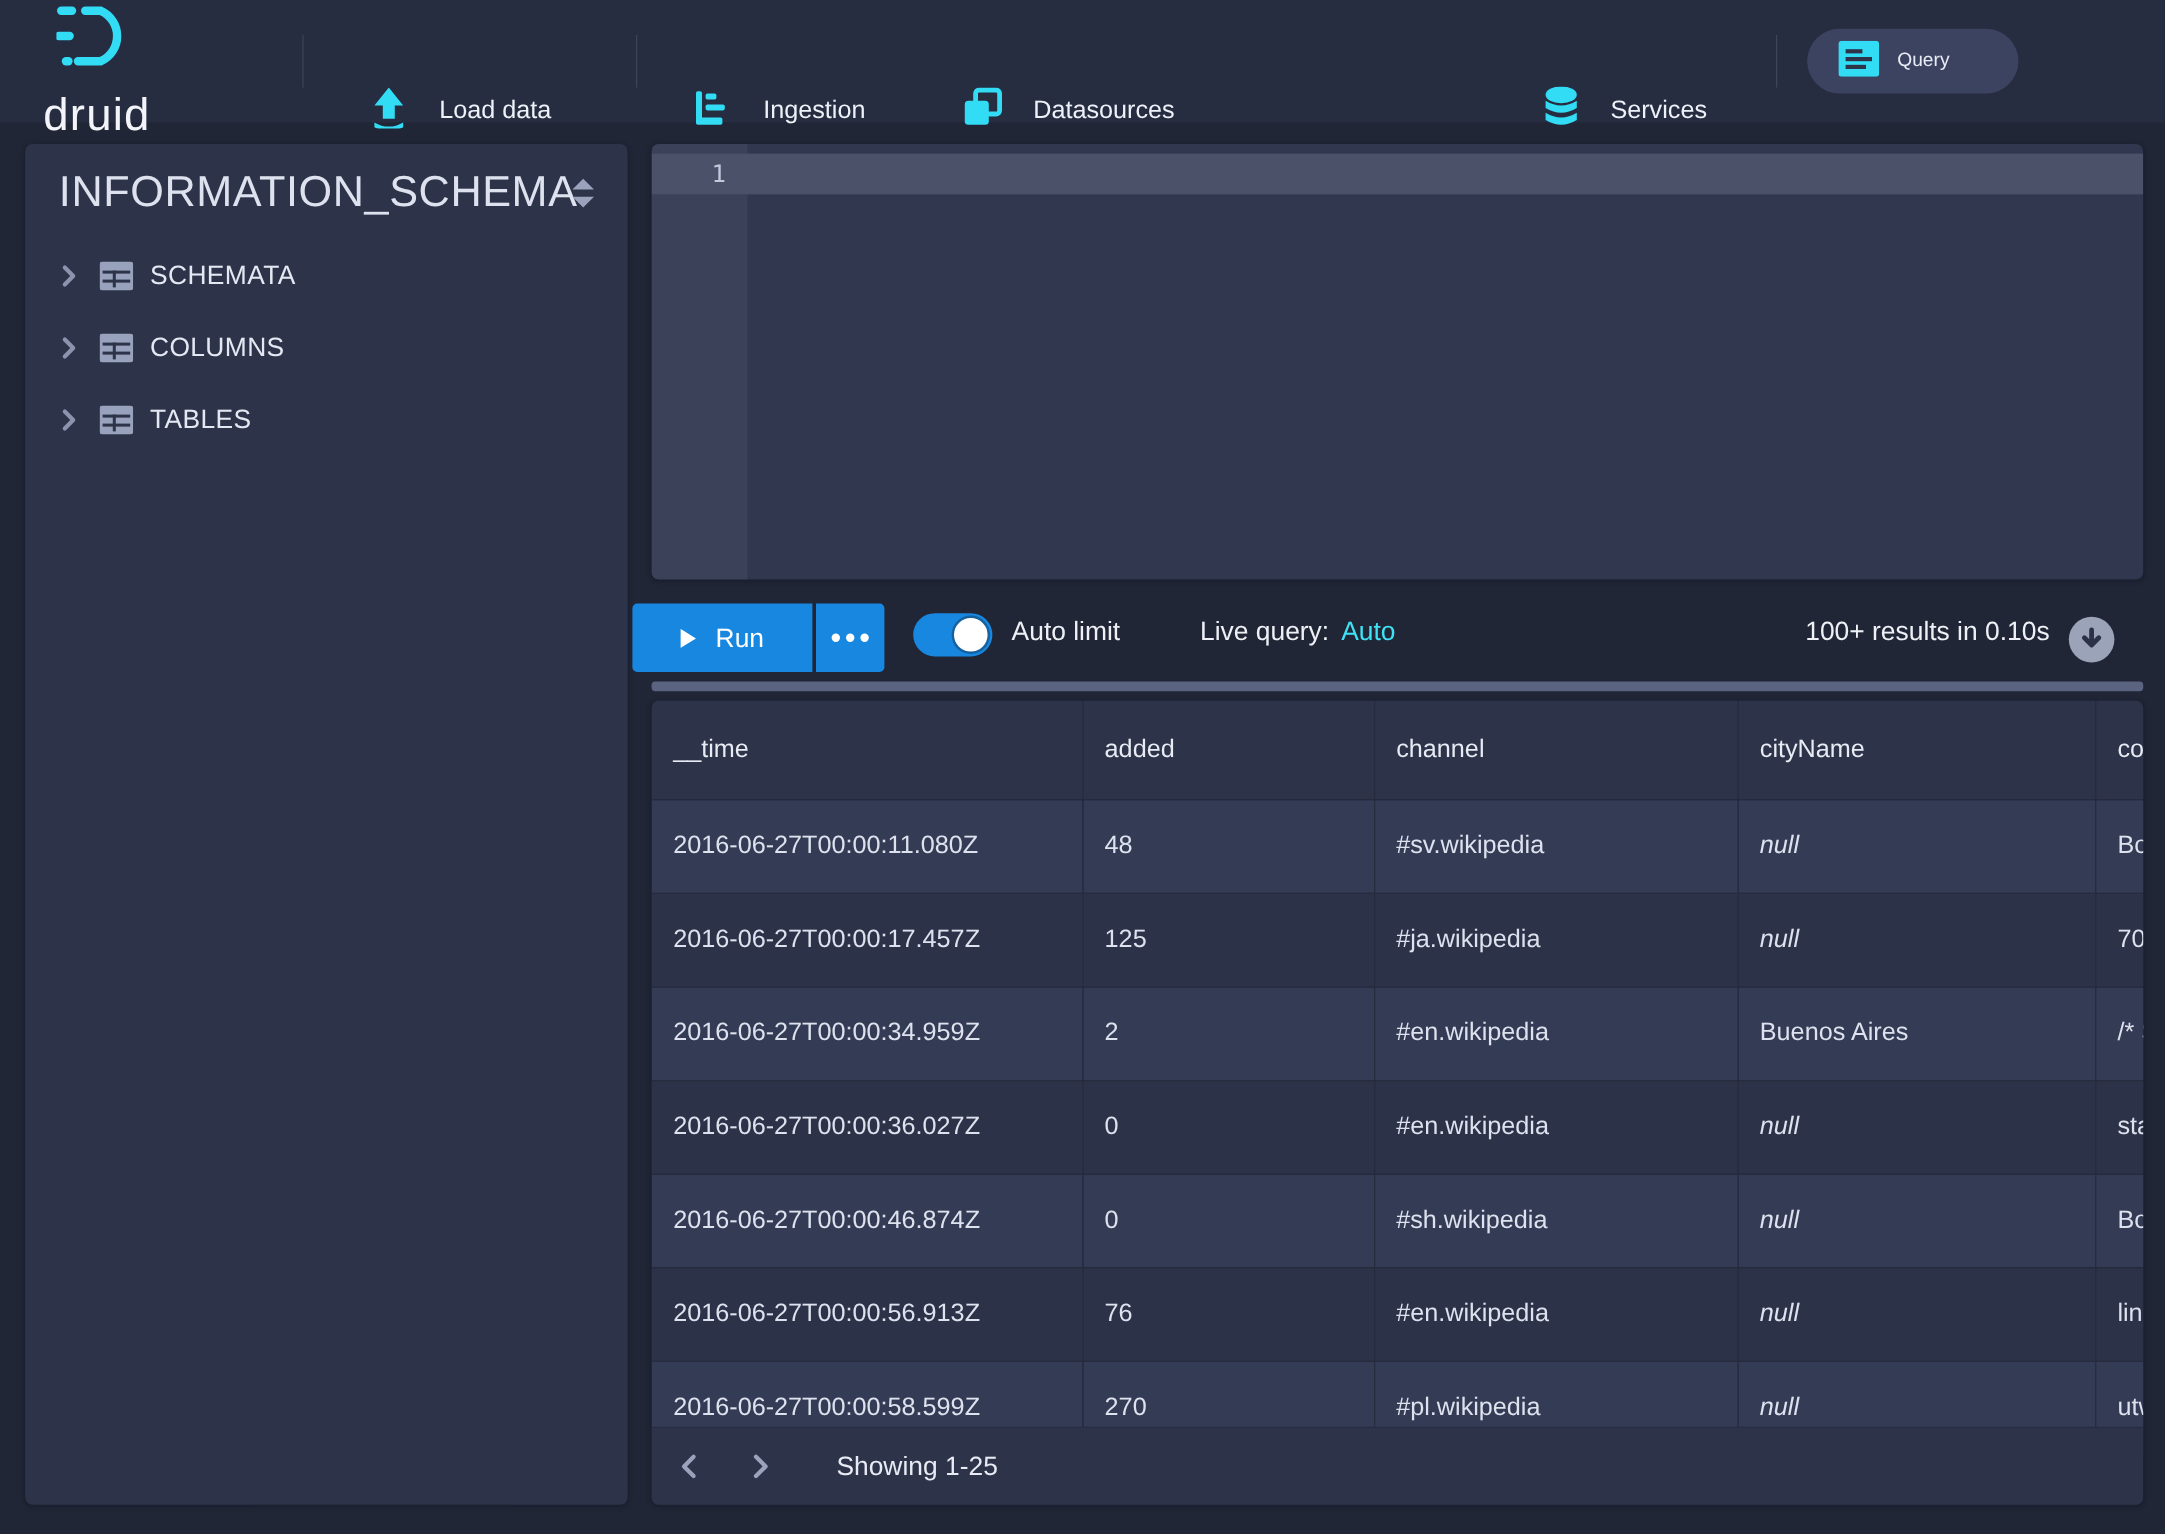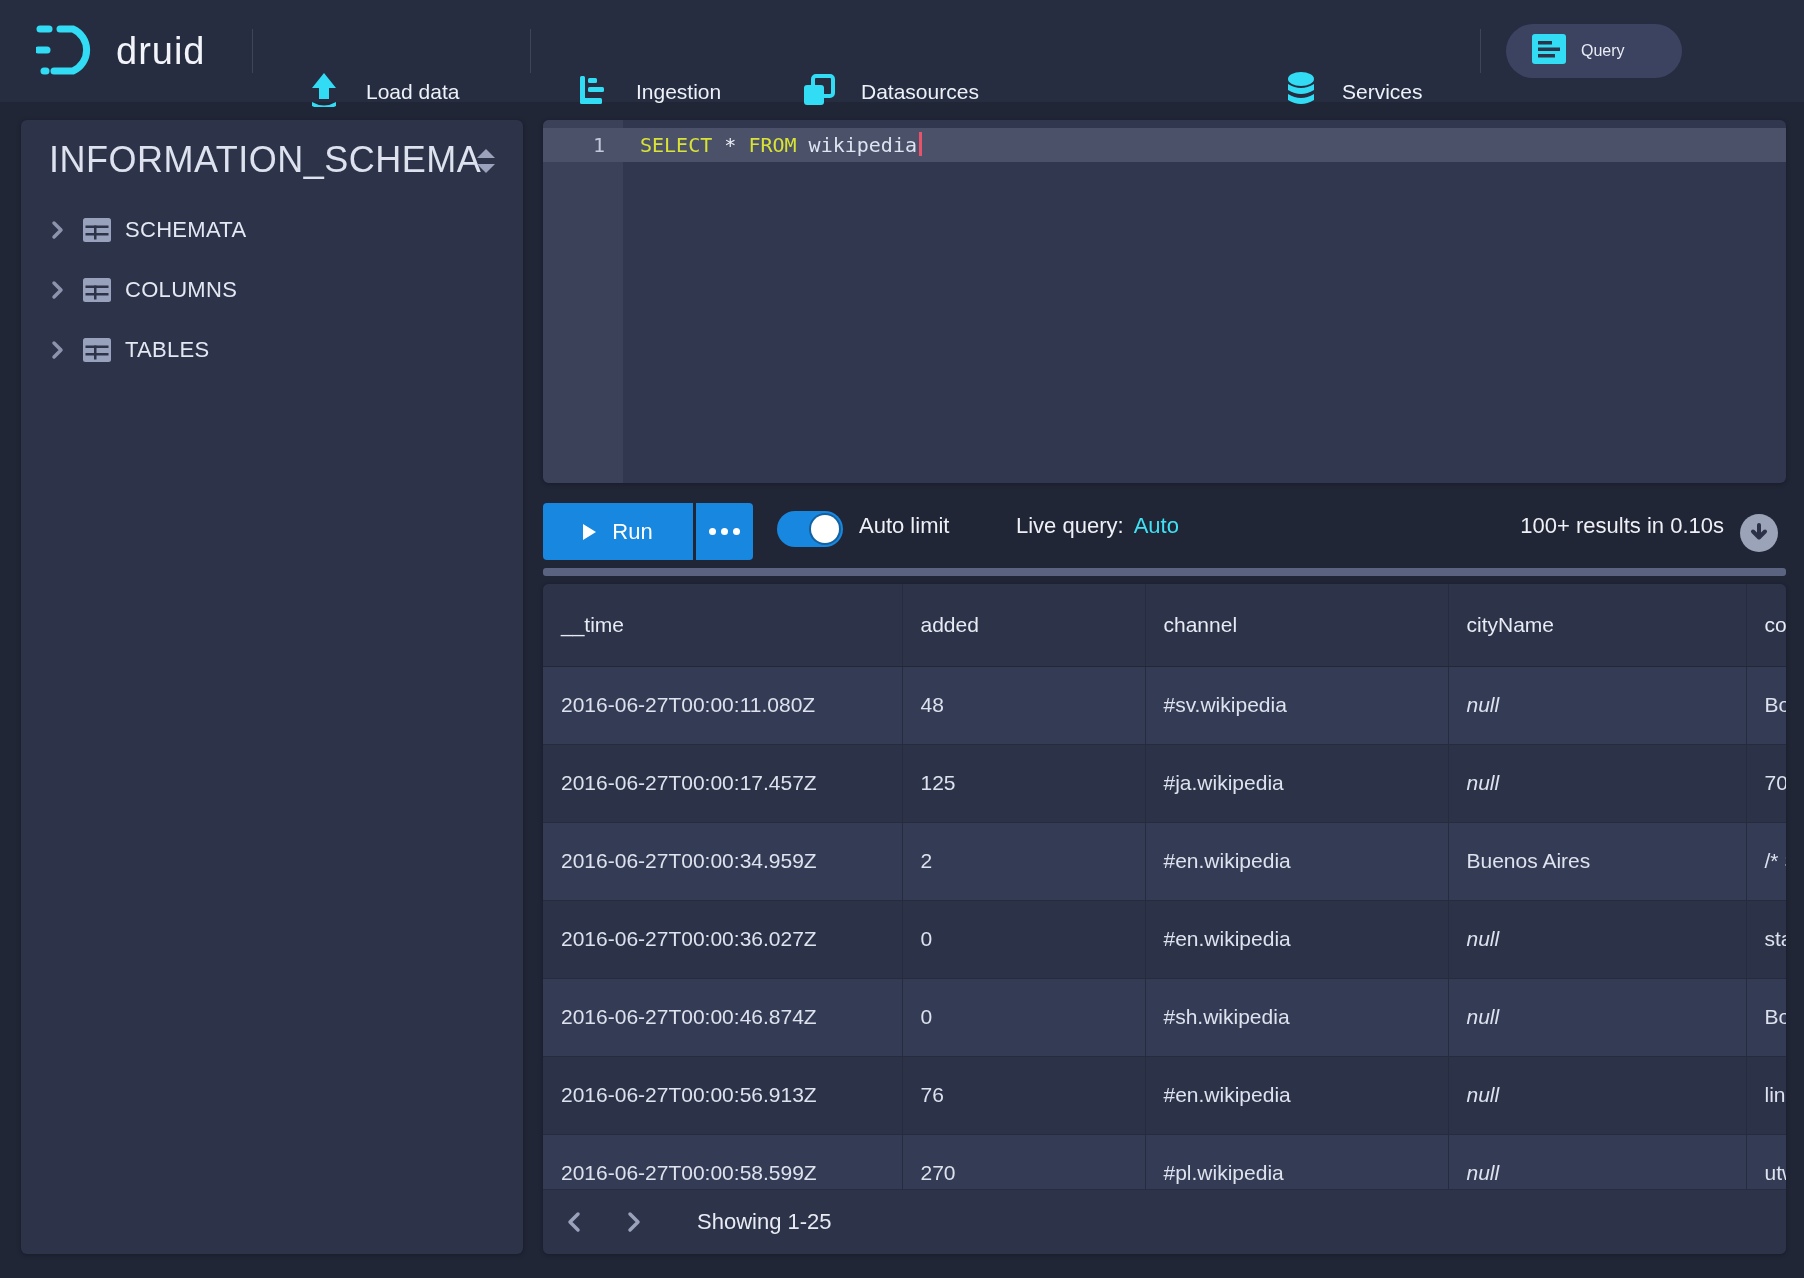--- a/index.html
+++ b/index.html
@@ -59,21 +59,21 @@
   .editor .active-line{position:absolute;left:0;top:8px;width:100%;height:34px;background:var(--active-line);}
   .editor .line-no{position:absolute;left:0;top:8px;width:62px;height:34px;line-height:34px;
     text-align:right;font-family:"DejaVu Sans Mono",monospace;font-size:20px;color:#c3c9da;}
   .editor .code-line{position:absolute;left:97px;top:8px;height:34px;line-height:34px;
     font-family:"DejaVu Sans Mono",monospace;font-size:20px;white-space:pre;}
   .tok-kw{color:var(--sql-keyword);}
   .tok-op{color:#eef1f8;}
   .tok-id{color:#dfe4f2;}
   .caret{display:inline-block;width:3px;height:24px;background:#e8536a;vertical-align:-4px;margin-left:2px;}
   
-  .runbar{position:absolute;left:543px;top:483px;width:1243px;height:85px;}
+  .runbar{position:absolute;left:527px;top:483px;width:1243px;height:85px;}
   .btn{background:var(--blue);color:#fff;border:none;cursor:pointer;display:flex;align-items:center;justify-content:center;}
   .run-btn{position:absolute;left:0;top:20px;width:150px;height:57px;border-radius:4px 0 0 4px;gap:16px;font-size:22px;}
   .more-btn{position:absolute;left:153px;top:20px;width:57px;height:57px;border-radius:0 4px 4px 0;gap:5px;}
   .dot{width:7px;height:7px;border-radius:50%;background:#fff;}
   .switch{position:absolute;left:234px;top:28px;width:66px;height:36px;border-radius:18px;background:var(--blue);cursor:pointer;}
   .switch .knob{position:absolute;left:34px;top:4px;width:28px;height:28px;border-radius:50%;background:#fff;
     box-shadow:0 0 0 2px rgba(18,23,38,.35);}
   .runbar-text{position:absolute;top:0;height:85px;display:flex;align-items:center;font-size:22px;color:#eef0f6;}
   .auto-limit{left:316px;}
   .live-query{left:473px;gap:10px;}
@@ -100,21 +100,21 @@
   .pager-btn{width:34px;height:40px;display:flex;align-items:center;justify-content:center;cursor:pointer;}
   .pager-prev{margin-left:14px;}
   .pager-next{margin-left:26px;}
   .showing{margin-left:46px;font-size:22px;color:#e8ebf3;}
 </style>
 </head>
 <body>
 
 <div class="topnav">
 
-  <div class="nav-abs brand" style="left:36px;">
+  <div class="nav-abs brand" style="left:36px;flex-direction:column;">
     <span class="icon-cyan">
       <svg width="68" height="58" viewBox="0 0 68 58" fill="none">
         <path d="M24 9 H37 A23 23 0 0 1 37 51 H18" stroke="#32dcf5" stroke-width="7" stroke-linecap="round"></path>
         <path d="M4 9 H13" stroke="#32dcf5" stroke-width="7" stroke-linecap="round"></path>
         <path d="M2 30 H11" stroke="#32dcf5" stroke-width="7" stroke-linecap="round"></path>
         <path d="M8 51 H10" stroke="#32dcf5" stroke-width="7" stroke-linecap="round"></path>
       </svg>
     </span>
     <span class="brand-text">druid</span>
   </div>
@@ -241,21 +241,20 @@
         </span>
         <span class="tree-label">TABLES</span>
       </div>
     </div>
 </div>
 
 <div class="panel editor">
   <div class="gutter"></div>
   <div class="active-line"></div>
   <div class="line-no">1</div>
-  <div class="code-line"><span class="tok-kw">SELECT</span><span class="tok-op"> </span><span class="tok-op">*</span><span class="tok-op"> </span><span class="tok-kw">FROM</span><span class="tok-id"> </span><span class="tok-id">wikipedia</span><span class="caret"></span></div>
 </div>
 
 <div class="runbar">
   <button class="btn run-btn">
     <svg width="13" height="16" viewBox="0 0 13 16">
       <polygon points="0,0 13,8 0,16" fill="#ffffff"></polygon>
     </svg>
     <span>Run</span>
   </button>
   <button class="btn more-btn">

